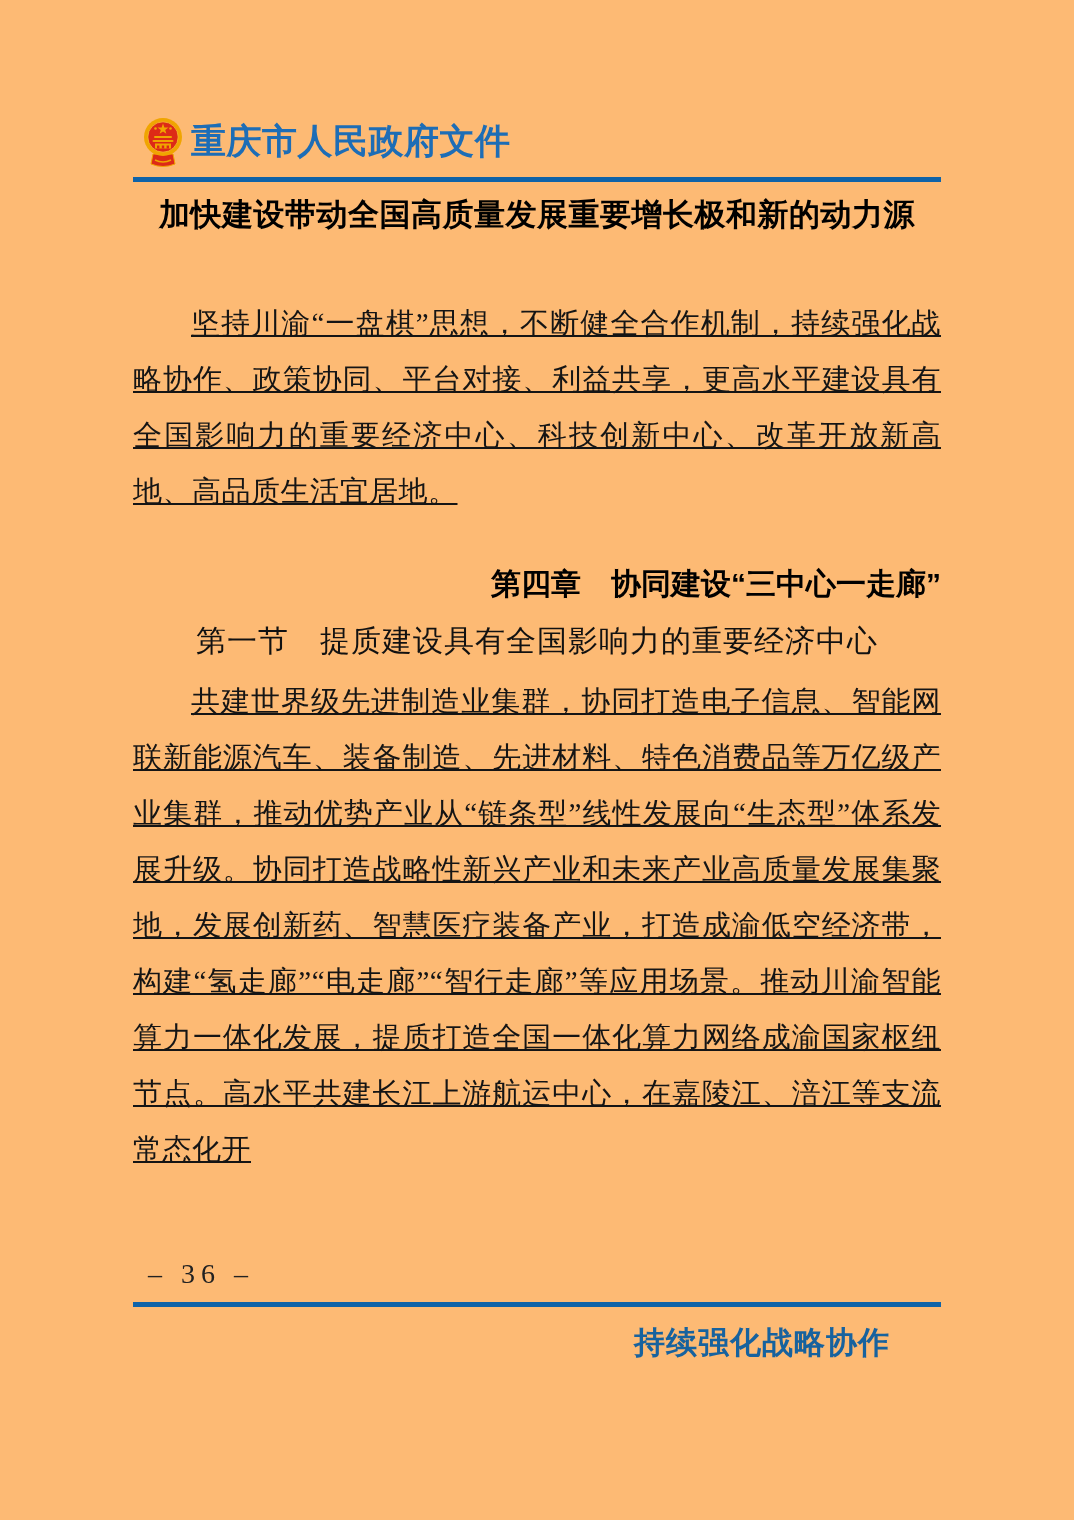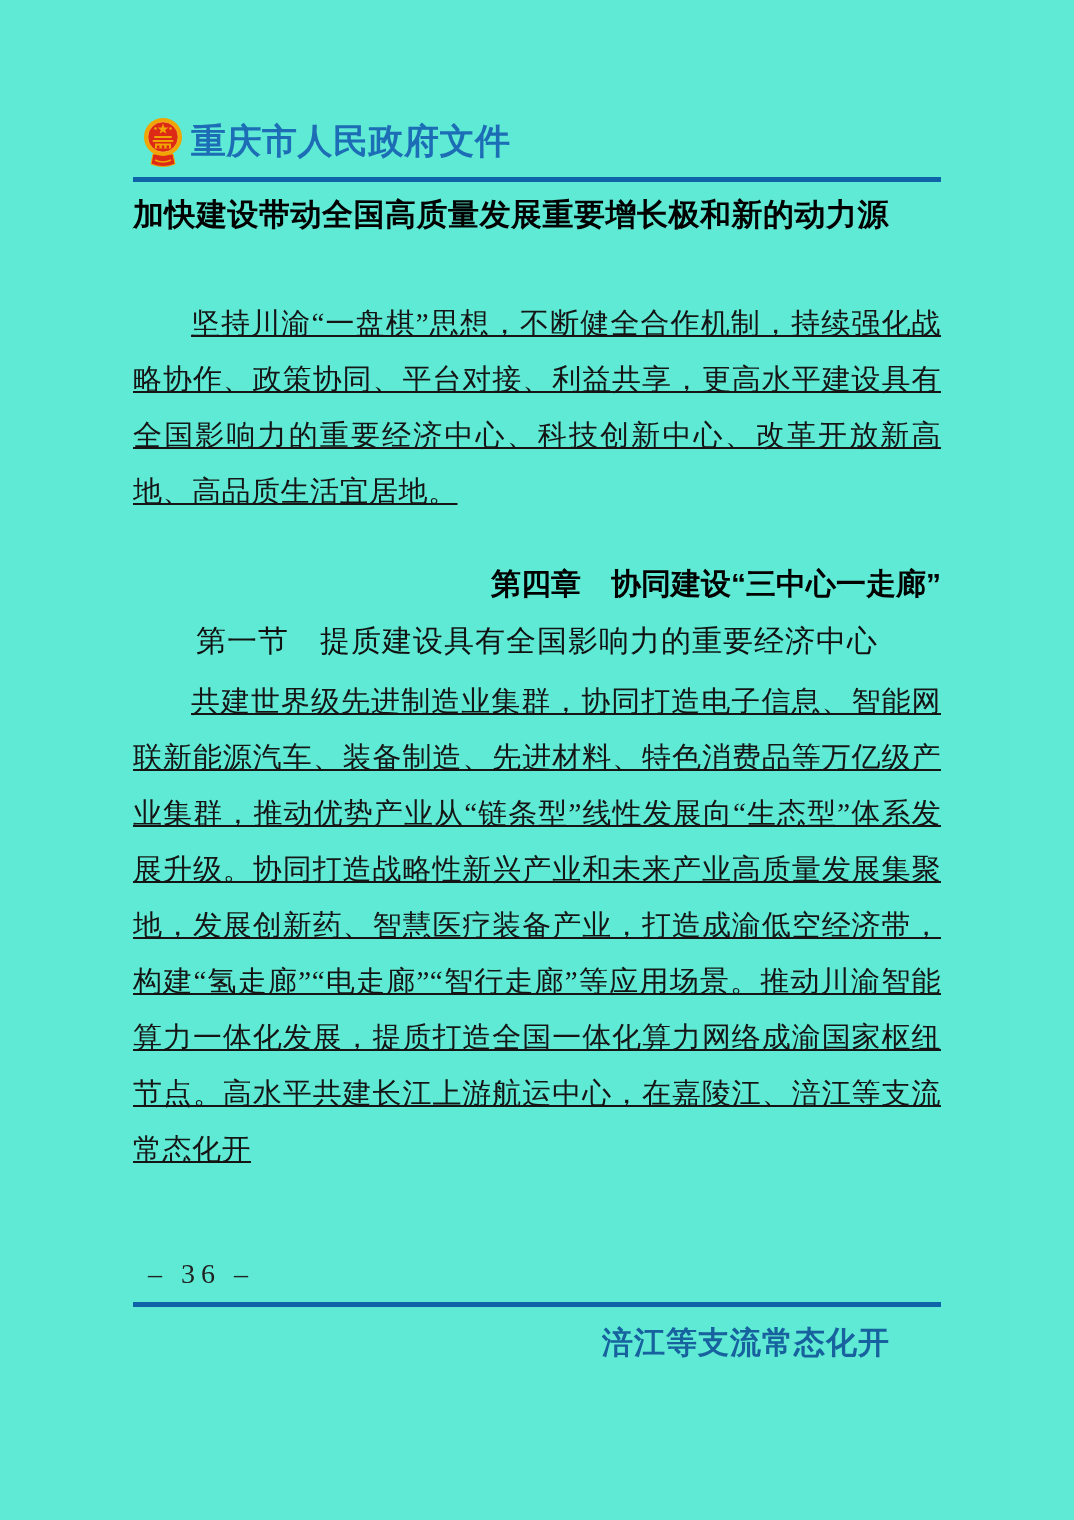--- a/index.html
+++ b/index.html
@@ -1,21 +1,21 @@
 <!DOCTYPE html>
 <html><head>
 <meta charset="utf-8">
 <style>
   * { margin: 0; padding: 0; box-sizing: border-box; }
   html, body { background: #ffffff; }
   .page {
     position: relative;
     width: 1074px;
     height: 1520px;
-    background: #5eead4;
+    background: #fdba74;
     overflow: hidden;
     font-family: "Liberation Serif", serif;
     color: #111111;
   }
   .content {
     position: absolute;
     left: 133px;
     top: 0;
     width: 808px;
   }
@@ -38,20 +38,21 @@
     padding-bottom: 2px;
   }
   .header-rule {
     margin-top: 9px;
     height: 5px;
     background: #0f63a8;
   }
   
   .doc-title {
     margin-top: 11px;
+    text-align: center;
     font-family: "Liberation Sans", sans-serif;
     font-weight: bold;
     font-size: 31px;
     line-height: 44px;
     color: #000000;
     letter-spacing: 0.5px;
   }
   
   .body-para {
     font-family: "Liberation Serif", serif;
@@ -161,14 +162,14 @@
 
       <h3 class="section-heading">第一节　提质建设具有全国影响力的重要经济中心</h3>
 
       <p class="body-para para-3">共建世界级先进制造业集群，协同打造电子信息、智能网联新能源汽车、装备制造、先进材料、特色消费品等万亿级产业集群，推动优势产业从“链条型”线性发展向“生态型”体系发展升级。协同打造战略性新兴产业和未来产业高质量发展集聚地，发展创新药、智慧医疗装备产业，打造成渝低空经济带，构建“氢走廊”“电走廊”“智行走廊”等应用场景。推动川渝智能算力一体化发展，提质打造全国一体化算力网络成渝国家枢纽节点。高水平共建长江上游航运中心，在嘉陵江、涪江等支流常态化开</p>
     </main>
 
   </div>
 
   <div class="page-number">– 36 –</div>
   <div class="footer-rule"></div>
-  <div class="publisher">涪江等支流常态化开</div>
+  <div class="publisher">持续强化战略协作</div>
 </div>
 
 </body></html>

